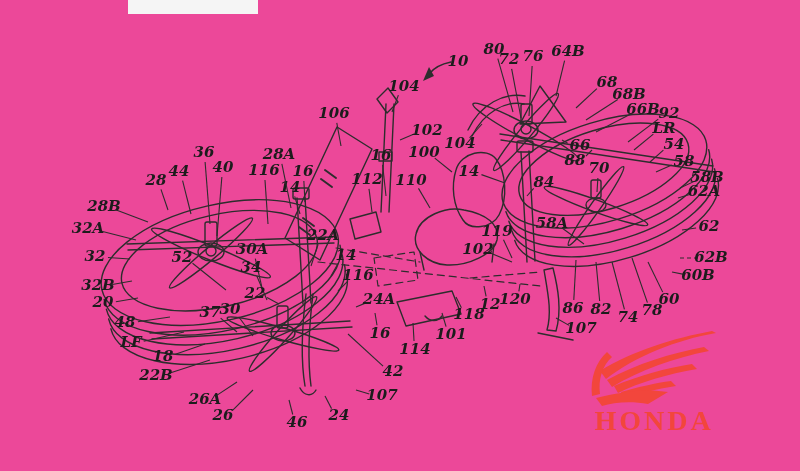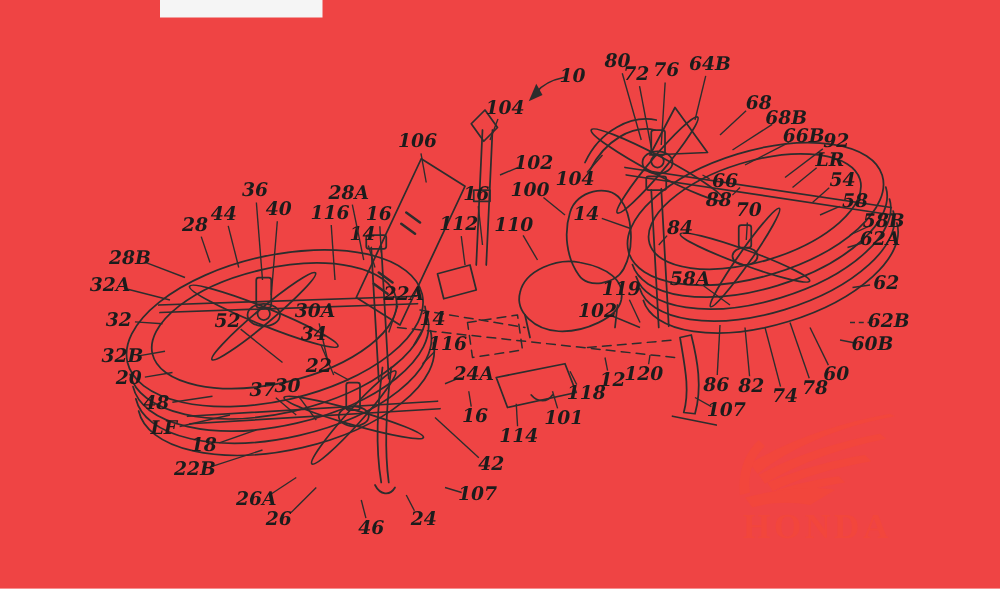--- a/index.html
+++ b/index.html
@@ -1,16 +1,16 @@
 <!DOCTYPE html>
 <html style="--line-color: #2d2d2d; --label-color: #1c1c1c; --honda-red: #f2463c;"><head>
 <meta charset="utf-8">
 <style>
   html,body{margin:0;padding:0;background:#fff;}
-  .canvas{position:relative;width:800px;height:471px;background:#ef4444;overflow:hidden;
+  .canvas{position:relative;width:800px;height:471px;background:#ec4899;overflow:hidden;
           font-family:"DejaVu Sans",sans-serif;}
   .scan-strip{position:absolute;left:128px;top:0;width:130px;height:14px;background:#f5f5f5;}
   svg.fig{position:absolute;left:0;top:0;}
   #art{stroke:var(--line-color,#2d2d2d);fill:none;stroke-width:1.4;stroke-linecap:round;stroke-linejoin:round;}
   #art .fill{fill:var(--line-color,#2d2d2d);stroke:none;}
   #art .dashed{stroke-dasharray:7 5;stroke-width:1.2;}
   #art .hatch{stroke-width:2;}
   #labels-layer text{font:italic bold 15px "DejaVu Serif",serif;fill:var(--label-color,#1c1c1c);
                      text-anchor:middle;dominant-baseline:middle;stroke:none;}
   #labels-layer line{stroke:var(--line-color,#2d2d2d);stroke-width:1.1;}

